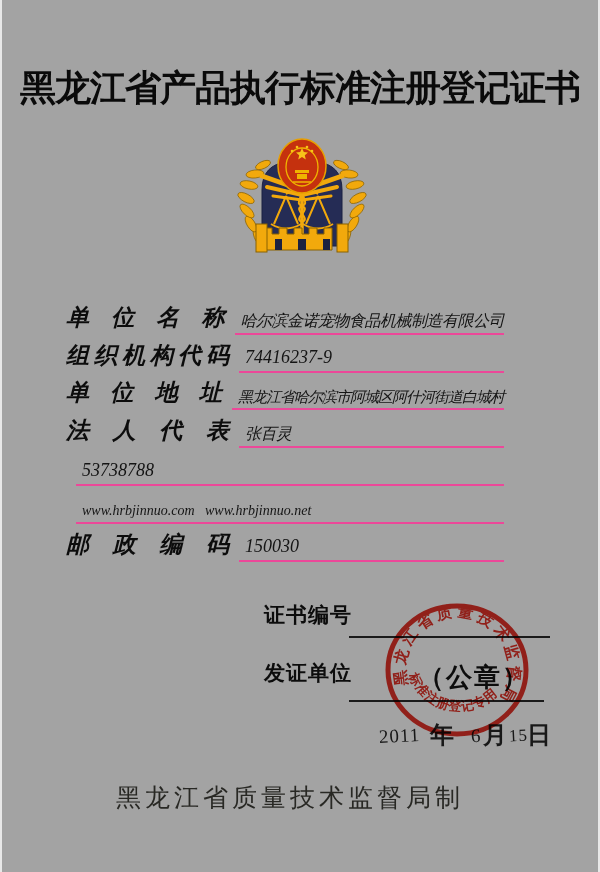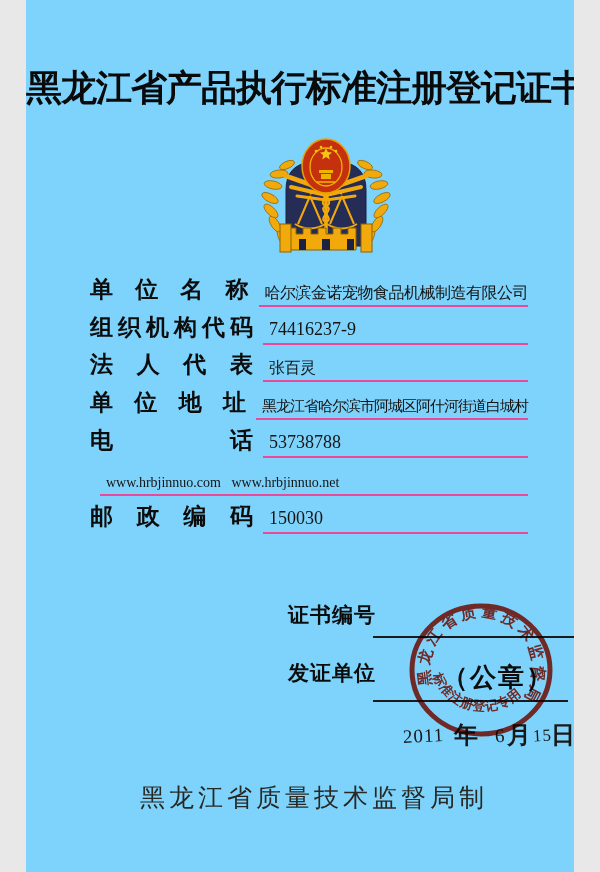--- a/index.html
+++ b/index.html
@@ -1,28 +1,28 @@
 <!DOCTYPE html>
 <html><head>
 <meta charset="utf-8">
 <style>
   html,body { margin:0; padding:0; background:#e8e8e8; }
   .page {
-    position:relative; width:548px; height:872px; margin:0 auto;
-    background:#7dd3fc; overflow:hidden;
+    position:relative; width:596px; height:872px; margin:0 auto;
+    background:#a3a3a3; overflow:hidden;
     font-family:"Liberation Serif","DejaVu Serif",serif; color:#111;
   }
   .title {
     position:absolute; top:64px; left:0; width:100%;
     text-align:center; font-size:36px; font-weight:bold; letter-spacing:-1px;
     color:#0a0a0a; margin:0; white-space:nowrap;
   }
   .emblem { position:absolute; left:228px; top:132px; width:144px; height:132px; }
 
-  .fields { position:absolute; left:64px; top:269px; width:438px; }
+  .fields { position:absolute; left:64px; top:297px; width:438px;font-style:italic; }
   .frow { display:flex; height:37.8px; align-items:flex-end; }
   .flabel {
     display:block; width:163px; font-size:23px; font-weight:bold; line-height:1;
     padding-bottom:6px; text-align:justify; text-align-last:justify; color:#0c0c0c;
   }
   .fvalue {
     flex:1; margin-left:10px; border-bottom:2px solid #ec4899;
     font-size:16px; letter-spacing:-0.5px; line-height:1.25;
     padding:0 0 2px 6px; white-space:pre; overflow:visible; color:#141414;
   }
@@ -126,29 +126,28 @@
   <div class="fields">
     <div class="frow">
       <span class="flabel">单位名称</span>
       <span class="fvalue">哈尔滨金诺宠物食品机械制造有限公司</span>
     </div>
     <div class="frow">
       <span class="flabel">组织机构代码</span>
       <span class="fvalue" style="font-size:18px;letter-spacing:0;">74416237-9</span>
     </div>
     <div class="frow">
+      <span class="flabel">单位地址</span>
+      <span class="fvalue tight">黑龙江省哈尔滨市阿城区阿什河街道白城村</span>
+    </div>
+    <div class="frow">
       <span class="flabel">法人代表</span>
       <span class="fvalue">张百灵</span>
     </div>
     <div class="frow">
-      <span class="flabel">单位地址</span>
-      <span class="fvalue tight">黑龙江省哈尔滨市阿城区阿什河街道白城村</span>
-    </div>
-    <div class="frow">
-      <span class="flabel">电话</span>
       <span class="fvalue" style="font-size:18px;letter-spacing:0;margin-top:19px;">53738788</span>
     </div>
     <div class="frow">
       <span class="fvalue" style="font-size:14px;letter-spacing:0;">www.hrbjinnuo.com   www.hrbjinnuo.net</span>
     </div>
     <div class="frow">
       <span class="flabel">邮政编码</span>
       <span class="fvalue" style="font-size:18px;letter-spacing:0;">150030</span>
     </div>
   </div>

